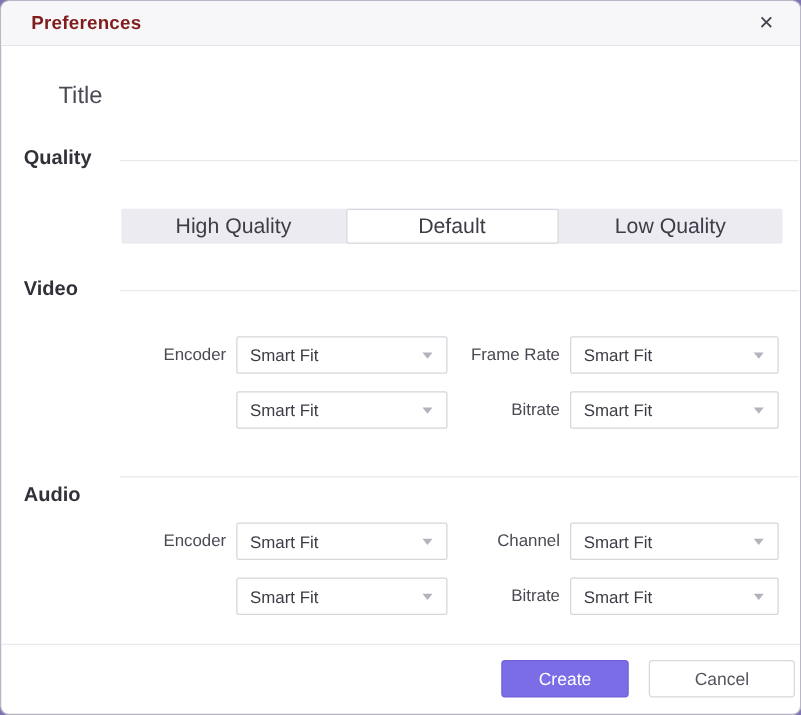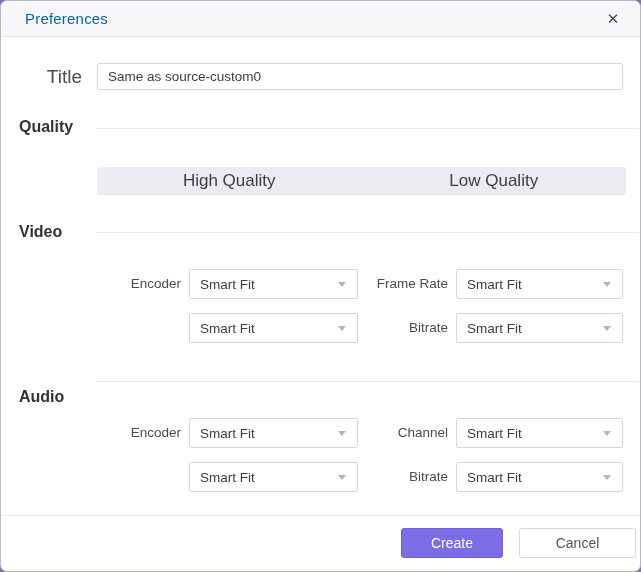--- a/index.html
+++ b/index.html
@@ -13,21 +13,21 @@
     position:absolute;inset:0;background:#ffffff;
     border:1px solid #b9b6c6;border-radius:7px;box-sizing:border-box;
   }
   
   .titlebar{
     position:absolute;top:0;left:0;right:0;height:36px;
     background:#f7f7f9;border-bottom:1px solid #e3e3e9;
     border-radius:7px 7px 0 0;display:flex;align-items:center;
     padding:0 14px 0 24px;box-sizing:border-box;
   }
-  .titlebar .t{font-size:15px;font-weight:400;color:#0369a1;letter-spacing:.2px}
+  .titlebar .t{font-size:15px;font-weight:700;color:#7f1d1d;letter-spacing:.2px}
   .close{
     margin-left:auto;width:26px;height:26px;display:flex;align-items:center;
     justify-content:center;cursor:pointer;color:#45444e;font-size:15px;line-height:1;
   }
   
   .title-lbl{
     position:absolute;left:0;top:62px;width:81px;height:27px;line-height:27px;
     text-align:right;font-size:19px;color:#4b4a54;
   }
   .title-input{
@@ -95,27 +95,27 @@
 <div class="dialog">
 
   <div class="titlebar">
     <span class="t">Preferences</span>
     <span class="close">
         <span>✕</span>
       </span>
   </div>
 
   <div class="title-lbl">Title</div>
-  <input class="title-input" type="text" value="Same as source-custom0" style="">
 
   <div class="sec-h h-quality">Quality</div>
   <div class="divider d-quality"></div>
 
   <div class="tabs">
     <div class="tab">High Quality</div>
+    <div class="tab selected">Default</div>
     <div class="tab">Low Quality</div>
   </div>
 
   <div class="sec-h h-video">Video</div>
   <div class="divider d-video"></div>
 
   <div class="row r-v1">
     <div class="lbl a">Encoder</div>
     <div class="sel a">
       <span class="val">Smart Fit</span>

